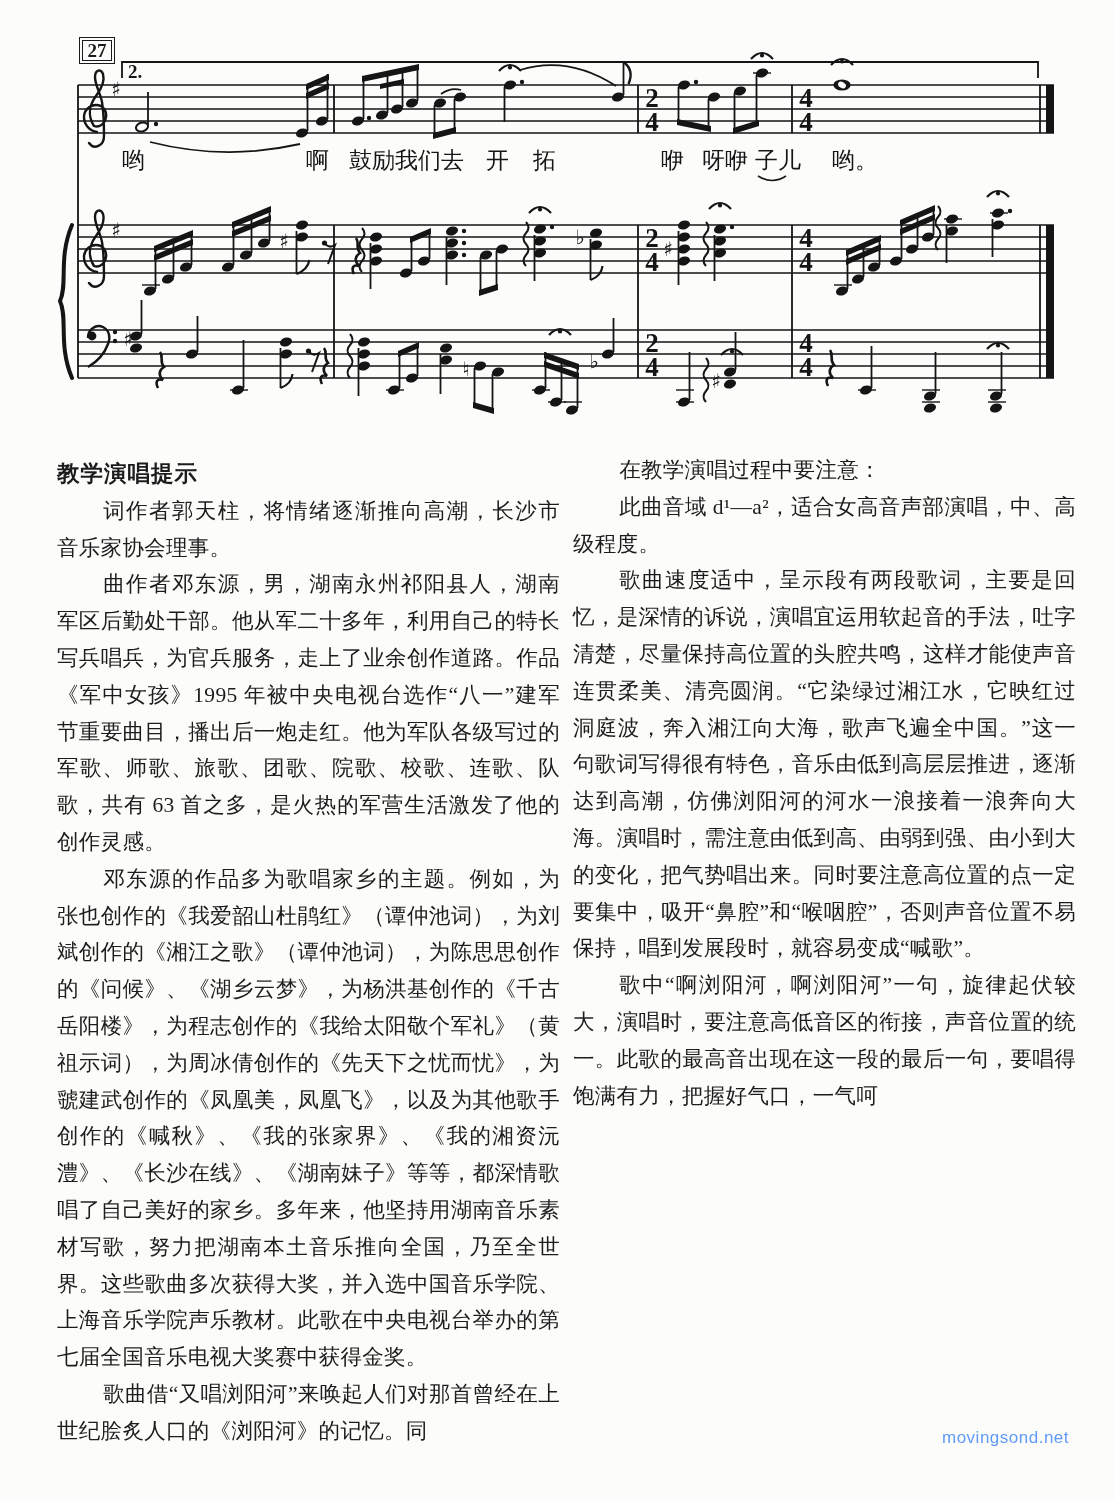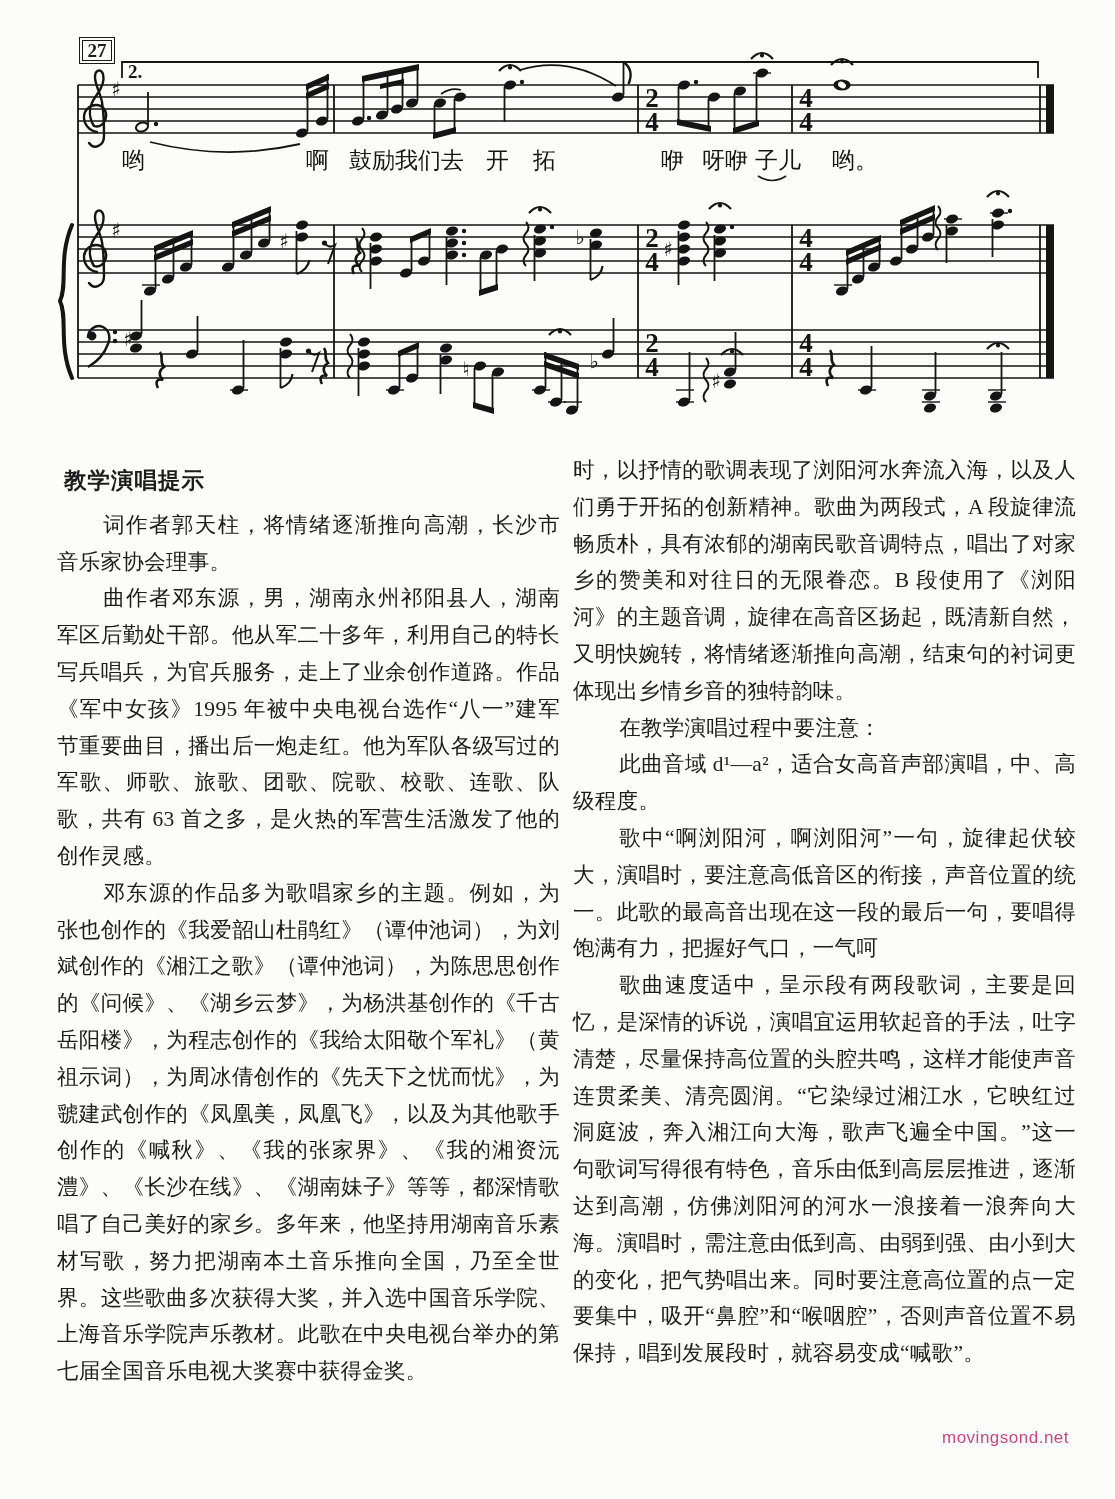--- a/index.html
+++ b/index.html
@@ -18,26 +18,26 @@
   .score-svg text{fill:#151515;}
   .score-svg .ts{font:bold 27px "Liberation Serif",serif;text-anchor:middle;}
   .score-svg .lyr{font:23px "Liberation Serif","DejaVu Serif",serif;}
   .score-svg .acc{font:20px "DejaVu Sans",sans-serif;text-anchor:middle;}
   .score-svg .volta{font:bold 19px "Liberation Serif",serif;}
   
   .col{position:absolute;width:503px;text-align:justify;
        font-size:21.5px;line-height:36.8px;letter-spacing:.3px;}
   .col-left{left:57px;top:456px;}
   .col-right{left:573px;top:452px;}
-  .col h3{margin:7px;font:bold 22.5px/36.8px "Liberation Sans","DejaVu Sans",sans-serif;letter-spacing:1px;}
+  .col h3{margin:0;font:bold 22.5px/36.8px "Liberation Sans","DejaVu Sans",sans-serif;letter-spacing:1px;}
   .col p{margin:0;text-indent:2.15em;}
   .col p.cont{text-indent:0;}
   .watermark{position:absolute;left:942px;top:1428px;
              font:17px "Liberation Sans","DejaVu Sans",sans-serif;
-             color:#be185d;opacity:.8;letter-spacing:.5px;}
+             color:#3b82f6;opacity:.8;letter-spacing:.5px;}
 </style>
 </head>
 <body>
 
 <div class="page">
 
   <div class="pgnum">27</div>
 
   <svg class="score-svg" width="1115" height="445" viewBox="0 0 1115 445">
     <defs>
@@ -399,24 +399,24 @@
         <use href="#nh" x="996" y="408"></use>
       <line class="stem" x1="1001.5" y1="394" x2="1001.5" y2="352"></line>
     </g>
   </svg>
 
   <div class="col col-left">
     <h3>教学演唱提示</h3>
     <p>词作者郭天柱，将情绪逐渐推向高潮，长沙市音乐家协会理事。</p>
     <p>曲作者邓东源，男，湖南永州祁阳县人，湖南军区后勤处干部。他从军二十多年，利用自己的特长写兵唱兵，为官兵服务，走上了业余创作道路。作品《军中女孩》1995 年被中央电视台选作“八一”建军节重要曲目，播出后一炮走红。他为军队各级写过的军歌、师歌、旅歌、团歌、院歌、校歌、连歌、队歌，共有 63 首之多，是火热的军营生活激发了他的创作灵感。</p>
     <p>邓东源的作品多为歌唱家乡的主题。例如，为张也创作的《我爱韶山杜鹃红》（谭仲池词），为刘斌创作的《湘江之歌》（谭仲池词），为陈思思创作的《问候》、《湖乡云梦》，为杨洪基创作的《千古岳阳楼》，为程志创作的《我给太阳敬个军礼》（黄祖示词），为周冰倩创作的《先天下之忧而忧》，为虢建武创作的《凤凰美，凤凰飞》，以及为其他歌手创作的《喊秋》、《我的张家界》、《我的湘资沅澧》、《长沙在线》、《湖南妹子》等等，都深情歌唱了自己美好的家乡。多年来，他坚持用湖南音乐素材写歌，努力把湖南本土音乐推向全国，乃至全世界。这些歌曲多次获得大奖，并入选中国音乐学院、上海音乐学院声乐教材。此歌在中央电视台举办的第七届全国音乐电视大奖赛中获得金奖。</p>
+    <p>歌曲借“又唱浏阳河”来唤起人们对那首曾经在上世纪脍炙人口的《浏阳河》的记忆。同</p>
   </div>
 
   <div class="col col-right">
-    <p class="cont">时，以抒情的歌调表现了浏阳河水奔流入海，以及人们勇于开拓的创新精神。歌曲为两段式，A 段旋律流畅质朴，具有浓郁的湖南民歌音调特点，唱出了对家乡的赞美和对往日的无限眷恋。B 段使用了《浏阳河》的主题音调，旋律在高音区扬起，既清新自然，又明快婉转，将情绪逐渐推向高潮，结束句的衬词更体现出乡情乡音的独特韵味。</p>
     <p>在教学演唱过程中要注意：</p>
     <p>此曲音域 d¹—a²，适合女高音声部演唱，中、高级程度。</p>
+    <p>歌曲速度适中，呈示段有两段歌词，主要是回忆，是深情的诉说，演唱宜运用软起音的手法，吐字清楚，尽量保持高位置的头腔共鸣，这样才能使声音连贯柔美、清亮圆润。“它染绿过湘江水，它映红过洞庭波，奔入湘江向大海，歌声飞遍全中国。”这一句歌词写得很有特色，音乐由低到高层层推进，逐渐达到高潮，仿佛浏阳河的河水一浪接着一浪奔向大海。演唱时，需注意由低到高、由弱到强、由小到大的变化，把气势唱出来。同时要注意高位置的点一定要集中，吸开“鼻腔”和“喉咽腔”，否则声音位置不易保持，唱到发展段时，就容易变成“喊歌”。</p>
     <p>歌中“啊浏阳河，啊浏阳河”一句，旋律起伏较大，演唱时，要注意高低音区的衔接，声音位置的统一。此歌的最高音出现在这一段的最后一句，要唱得饱满有力，把握好气口，一气呵</p>
-    <p>歌曲速度适中，呈示段有两段歌词，主要是回忆，是深情的诉说，演唱宜运用软起音的手法，吐字清楚，尽量保持高位置的头腔共鸣，这样才能使声音连贯柔美、清亮圆润。“它染绿过湘江水，它映红过洞庭波，奔入湘江向大海，歌声飞遍全中国。”这一句歌词写得很有特色，音乐由低到高层层推进，逐渐达到高潮，仿佛浏阳河的河水一浪接着一浪奔向大海。演唱时，需注意由低到高、由弱到强、由小到大的变化，把气势唱出来。同时要注意高位置的点一定要集中，吸开“鼻腔”和“喉咽腔”，否则声音位置不易保持，唱到发展段时，就容易变成“喊歌”。</p>
   </div>
 
   <div class="watermark">movingsond.net</div>
 </div>
 
 </body></html>

